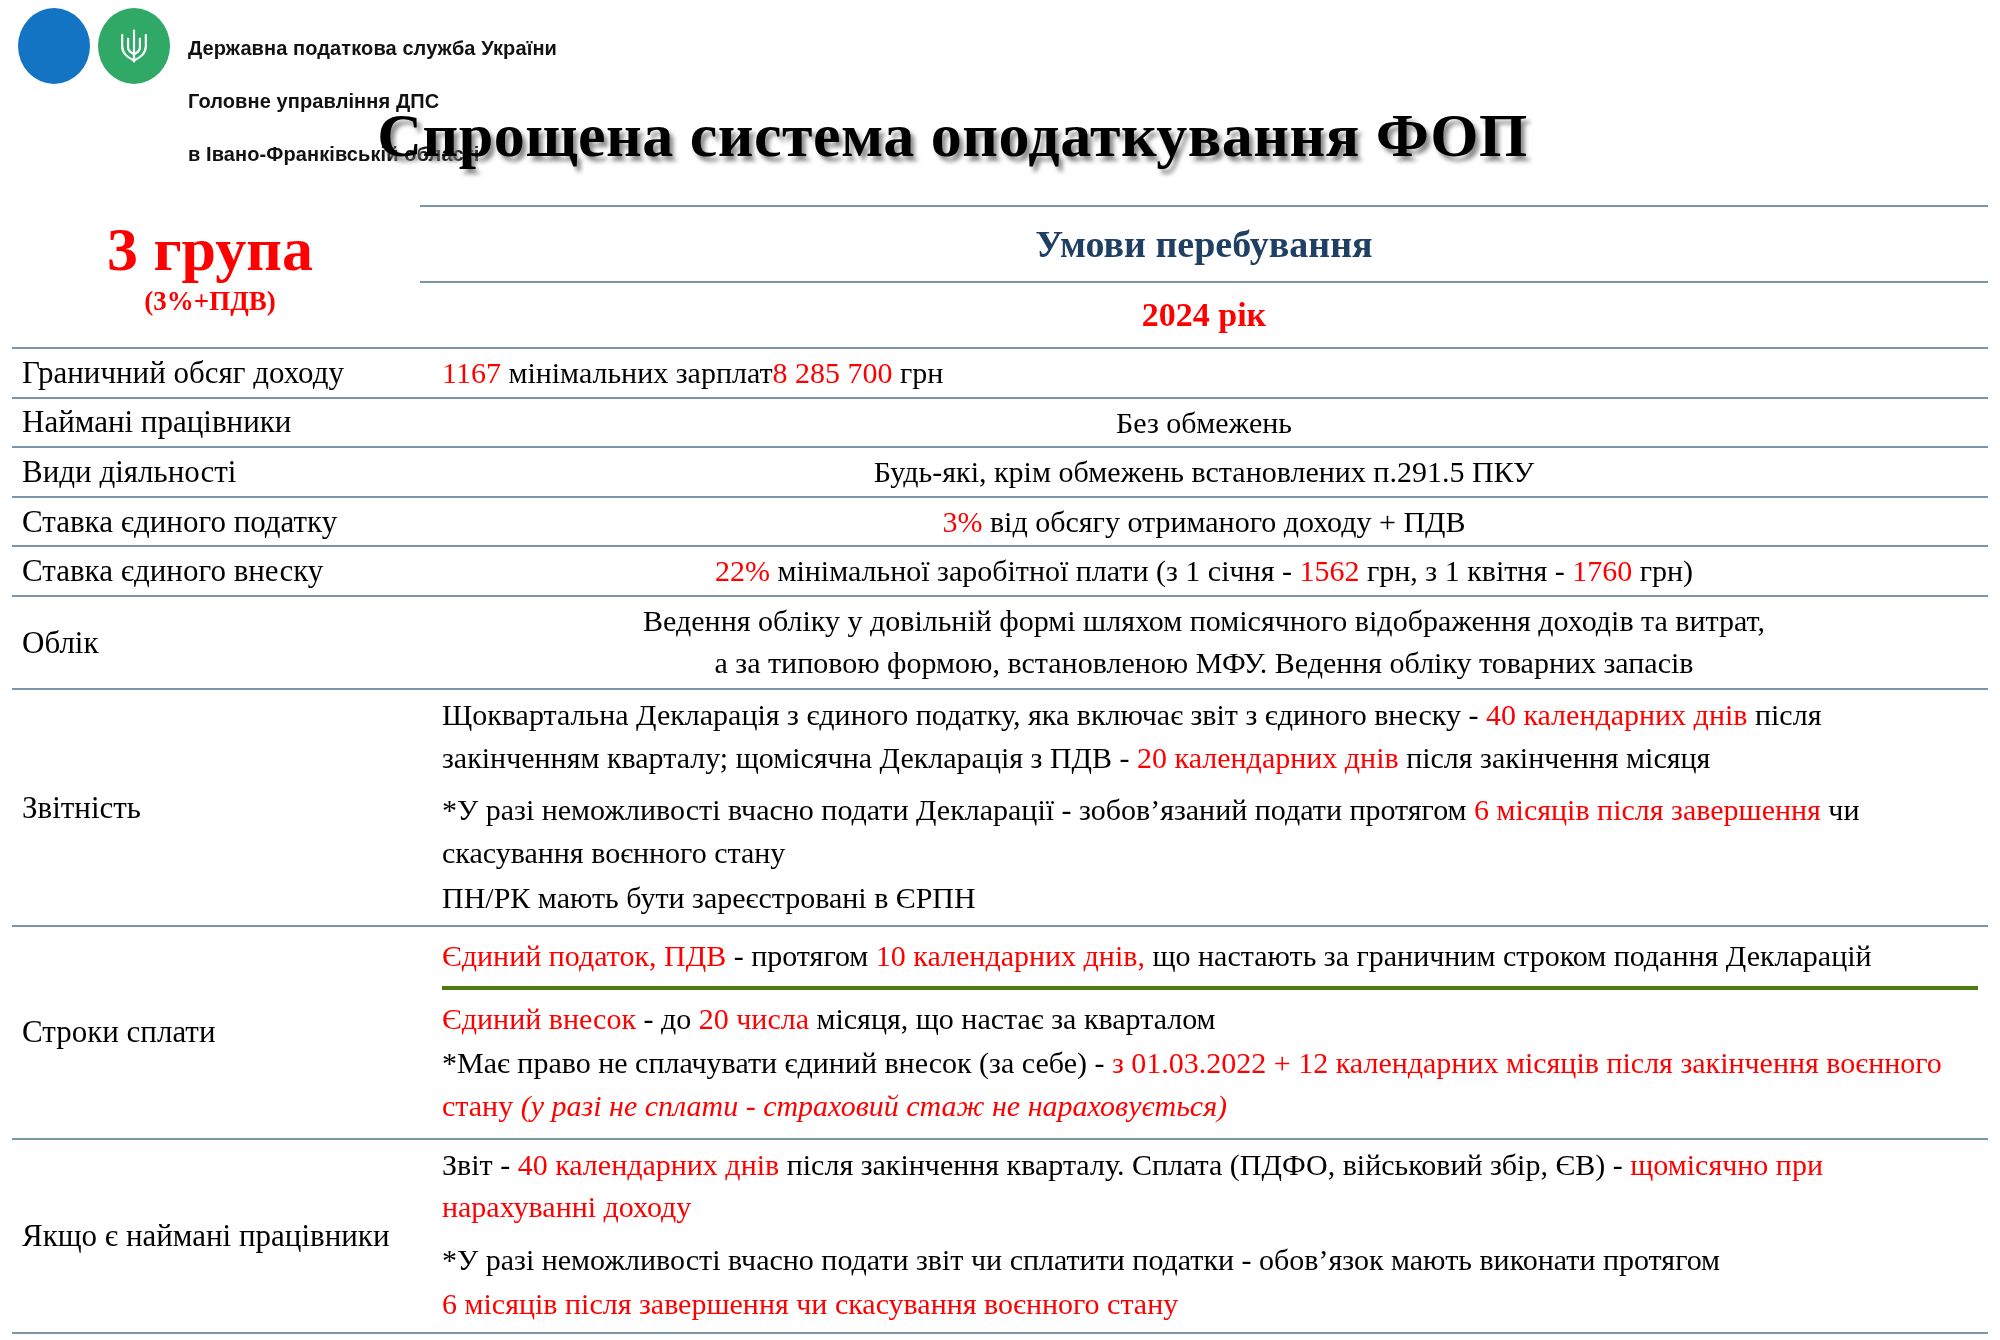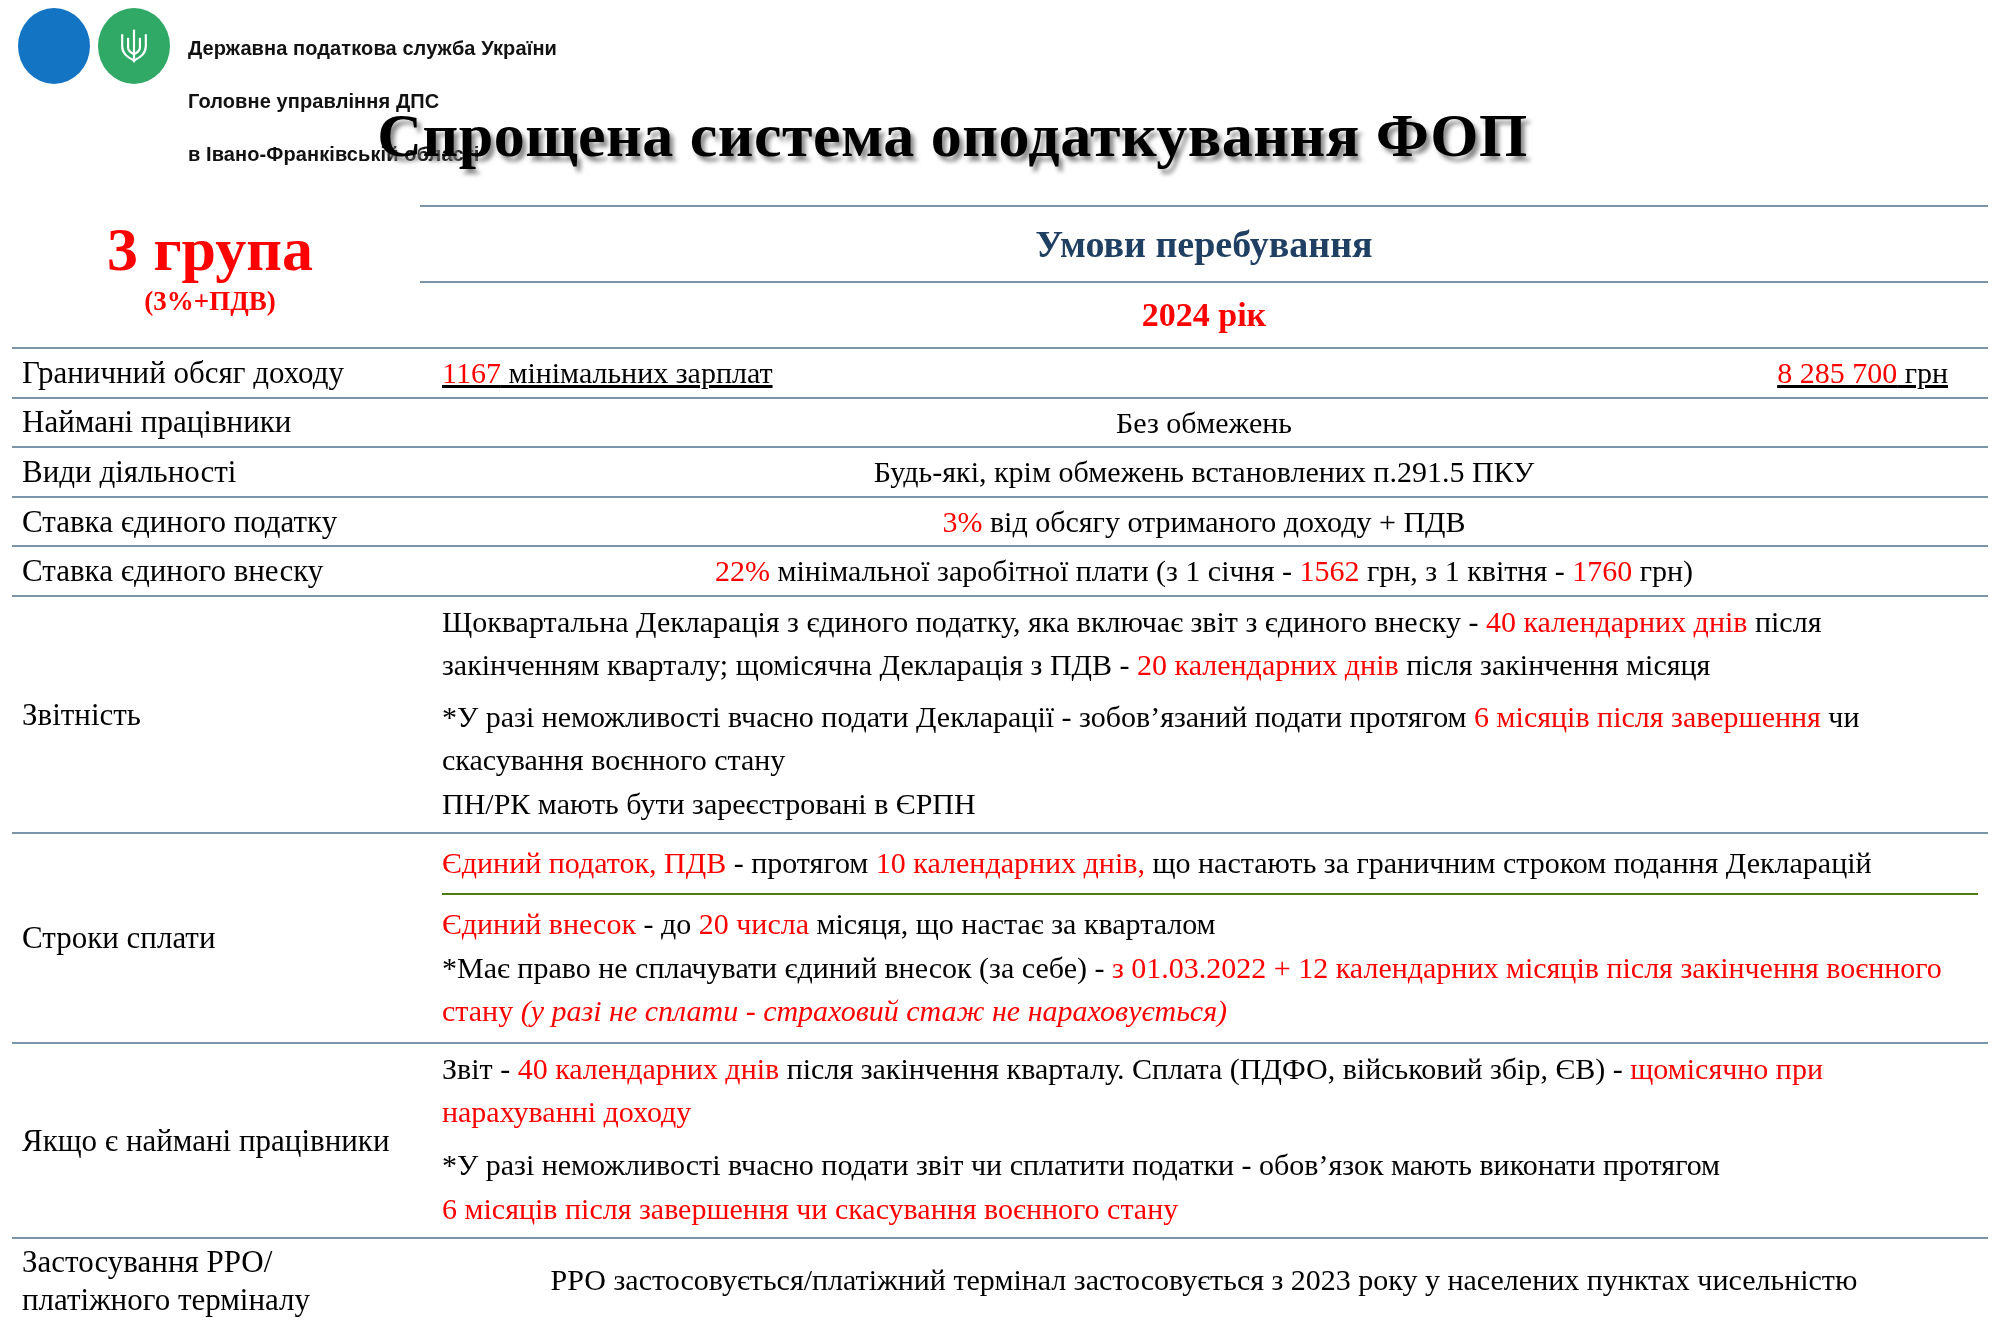--- a/index.html
+++ b/index.html
@@ -99,27 +99,27 @@
   }
   .hdr-year{
     text-align:center;color:#ff0000;font-weight:bold;font-size:34px;height:56px;
   }
   .blank-lbl{border-right:2px solid #7b96a8;}
 
   .red{color:#ff0000;}
   .ital{font-style:italic;}
 
   .two-col-row{
-    display:flex;justify-content:space-between;align-items:baseline;width:100%;text-decoration:underline;
+    display:flex;justify-content:flex-start;align-items:baseline;width:100%;
   }
   .two-col-row .c-left{padding-left:12px;}
   .two-col-row .c-right{padding-right:30px;}
 
   .sub-block{padding:8px 0 8px 0;}
-  .sub-block.divided{border-top:2px solid #4d7c0f;}
+  .sub-block.divided{border-top:4px solid #4d7c0f;}
   .para{margin:0 0 2px 0;}
   .para.gap{margin-top:10px;}
 </style>
 </head>
 <body>
 
 <div class="logo-bar">
   <div class="logo-marks">
     <div class="circle blue"></div>
     <div class="circle green">
@@ -189,20 +189,27 @@
   <tr>
     <td class="lbl">Ставка єдиного податку</td>
     <td class="val"><span class="red">3%</span><span> від обсягу отриманого доходу + ПДВ</span></td>
   </tr>
 
   <tr>
     <td class="lbl">Ставка єдиного внеску</td>
     <td class="val"><span class="red">22%</span><span> мінімальної заробітної плати (з 1 січня - </span><span class="red">1562</span><span> грн, з 1 квітня - </span><span class="red">1760</span><span> грн)</span></td>
   </tr>
 
+  <tr>
+    <td class="lbl">Облік</td>
+    <td class="val">
+      <div class="para">Ведення обліку у довільній формі шляхом помісячного відображення доходів та витрат,</div>
+      <div class="para">а за типовою формою, встановленою МФУ. Ведення обліку товарних запасів</div>
+    </td>
+  </tr>
 
   <tr>
     <td class="lbl">Звітність</td>
     <td class="val block">
       <div class="para"><span>Щоквартальна Декларація з єдиного податку, яка включає звіт з єдиного внеску - </span><span class="red">40 календарних днів</span> <span>після закінченням кварталу; щомісячна Декларація з ПДВ - </span><span class="red">20 календарних днів</span><span> після закінчення місяця</span></div>
       <div class="para gap"><span>*У разі неможливості вчасно подати Декларації - зобов’язаний подати протягом </span><span class="red">6 місяців після завершення</span><span> чи скасування воєнного стану</span></div>
       <div class="para">ПН/РК мають бути зареєстровані в ЄРПН</div>
     </td>
   </tr>
 

